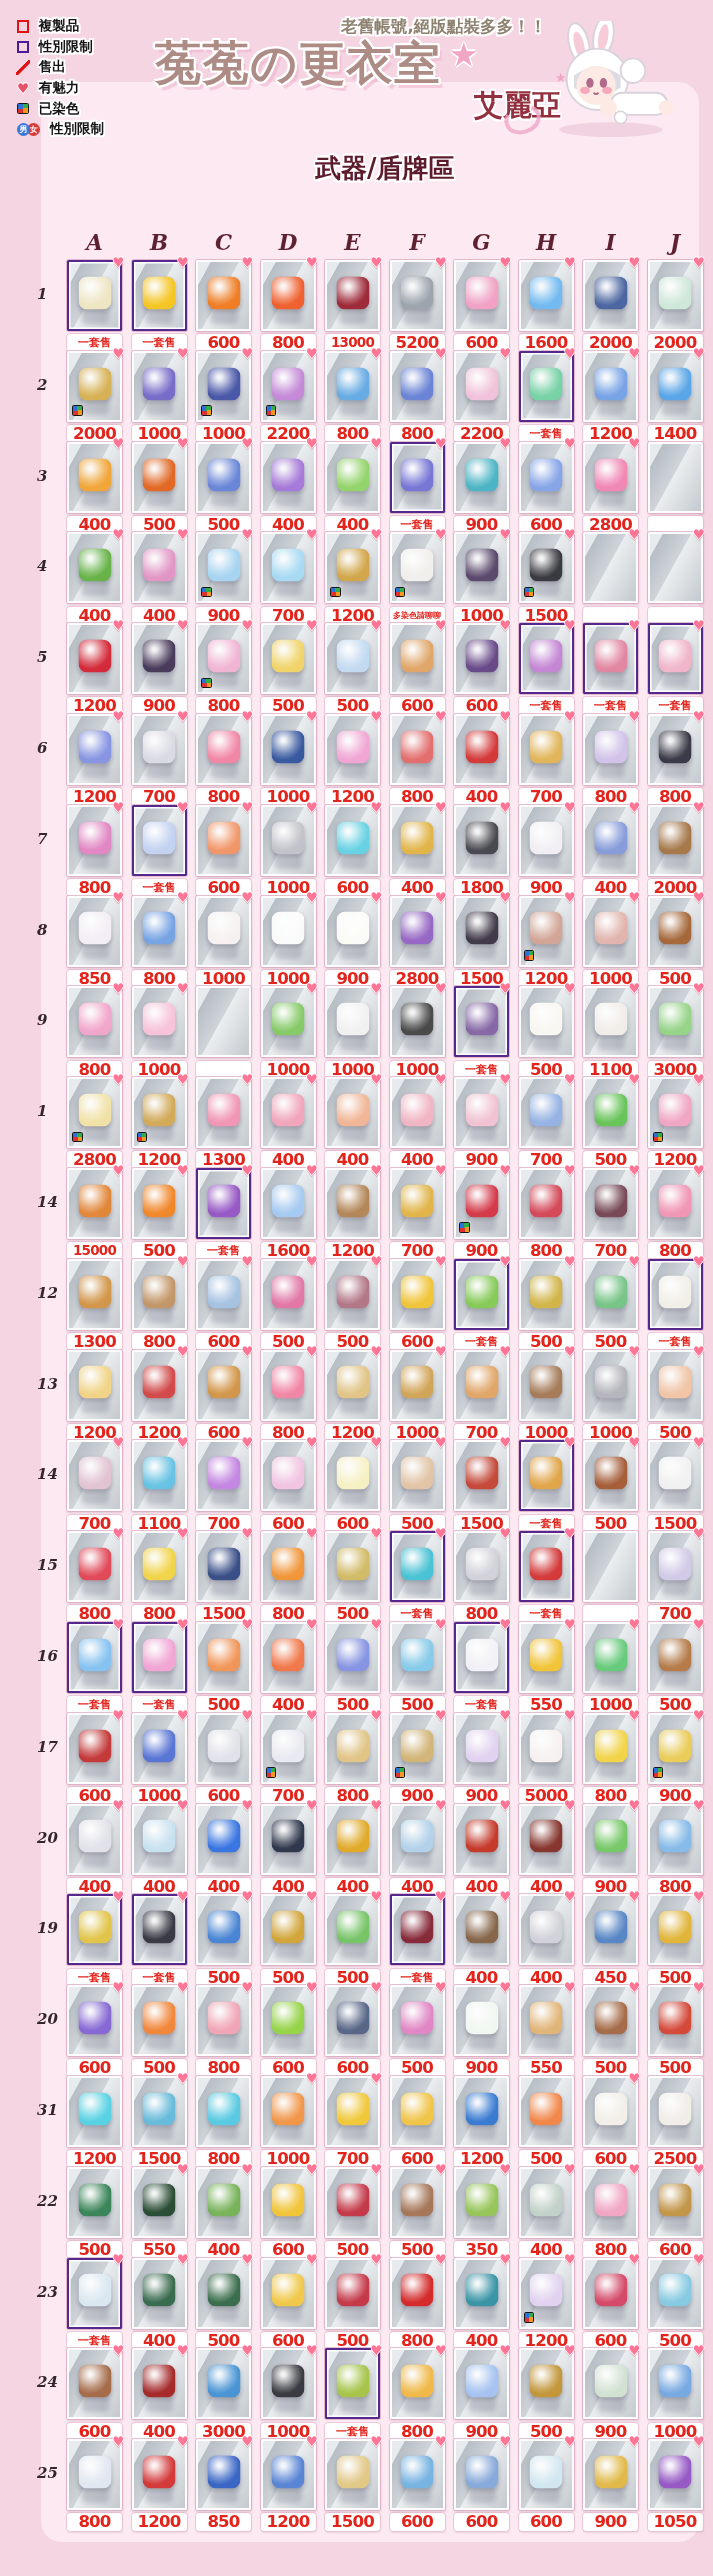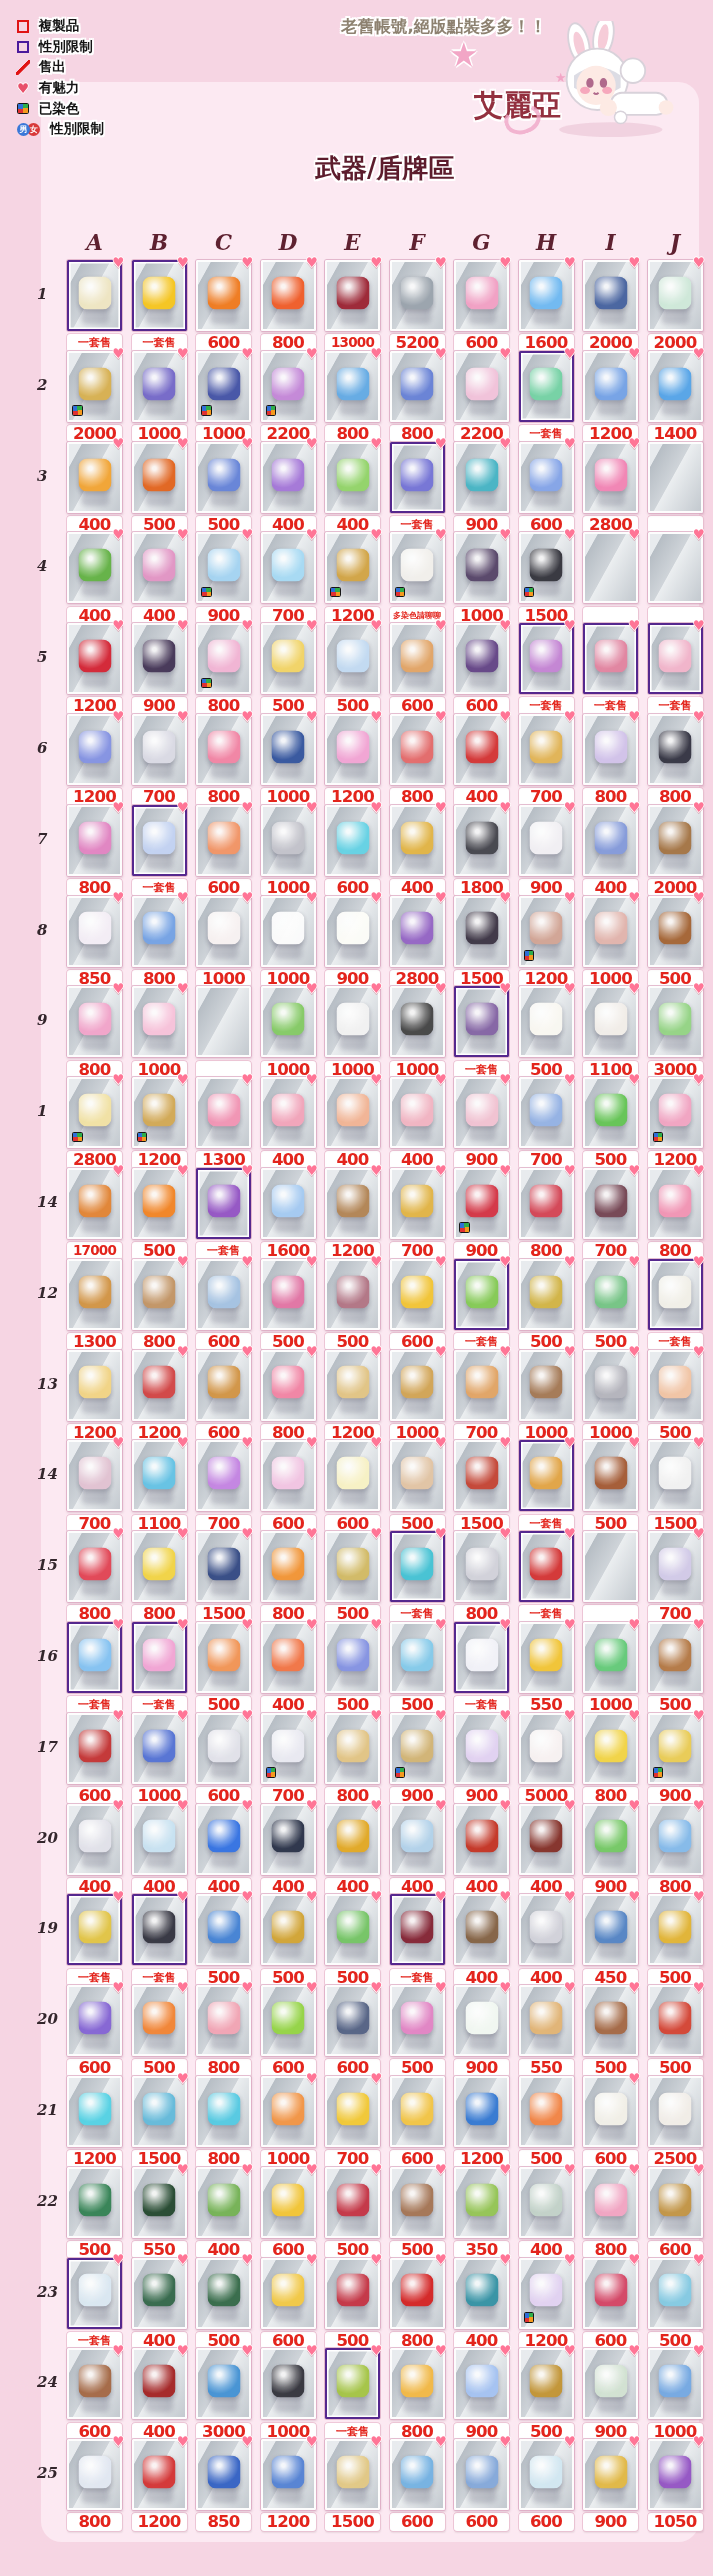--- a/index.html
+++ b/index.html
@@ -103,20 +103,21 @@
     <div class="lg-row">
       <span class="lg-ic" style="width:28.5px">
         <span class="gcir m">男</span>
         <span class="gcir f">女</span>
       </span>
       <span class="lg-label outline">性別限制</span>
     </div>
   </div>
 
   <div class="banner outline">老舊帳號,絕版點裝多多！！</div>
+  <div class="title">菟菟の更衣室</div>
   <div class="owner outline">艾麗亞</div>
   <div class="section outline">武器/盾牌區</div>
   <div class="star1">★</div>
   <div class="star2">★</div>
   <div class="swirl"></div>
 
   <svg class="bunny" width="135" height="119" viewBox="0 0 110 96">
     <ellipse cx="52" cy="88" rx="42" ry="6" fill="#e9c3d4" opacity="0.6"></ellipse>
     <ellipse cx="26" cy="18" rx="8" ry="17" fill="#ffffff" stroke="#d8d2da" stroke-width="1.5" transform="rotate(-14 26 18)"></ellipse>
     <ellipse cx="26" cy="19" rx="4" ry="11" fill="#f6ccd8" transform="rotate(-14 26 18)"></ellipse>
@@ -883,21 +884,21 @@
             <div class="pr">1200</div>
           </div>
         </div>
         <div class="grow">
           <span class="lbl">14</span>
           <div class="c">
             <div class="sl">
               <div class="bl" style="background-color: rgb(226, 132, 52);"></div>
             </div>
             <span class="ht">♥</span>
-            <div class="pr num5">17000</div>
+            <div class="pr num5">15000</div>
           </div>
           <div class="c">
             <div class="sl">
               <div class="bl" style="background-color: rgb(242, 132, 36);"></div>
             </div>
             <span class="ht">♥</span>
             <div class="pr">500</div>
           </div>
           <div class="c set">
             <div class="sl">
@@ -1606,21 +1607,21 @@
           </div>
           <div class="c">
             <div class="sl">
               <div class="bl" style="background-color: rgb(212, 68, 52);"></div>
             </div>
             <span class="ht">♥</span>
             <div class="pr">500</div>
           </div>
         </div>
         <div class="grow">
-          <span class="lbl">21</span>
+          <span class="lbl">31</span>
           <div class="c">
             <div class="sl">
               <div class="bl" style="background-color: rgb(84, 210, 228);"></div>
             </div>
             <div class="pr">1200</div>
           </div>
           <div class="c">
             <div class="sl">
               <div class="bl" style="background-color: rgb(100, 186, 218);"></div>
             </div>

